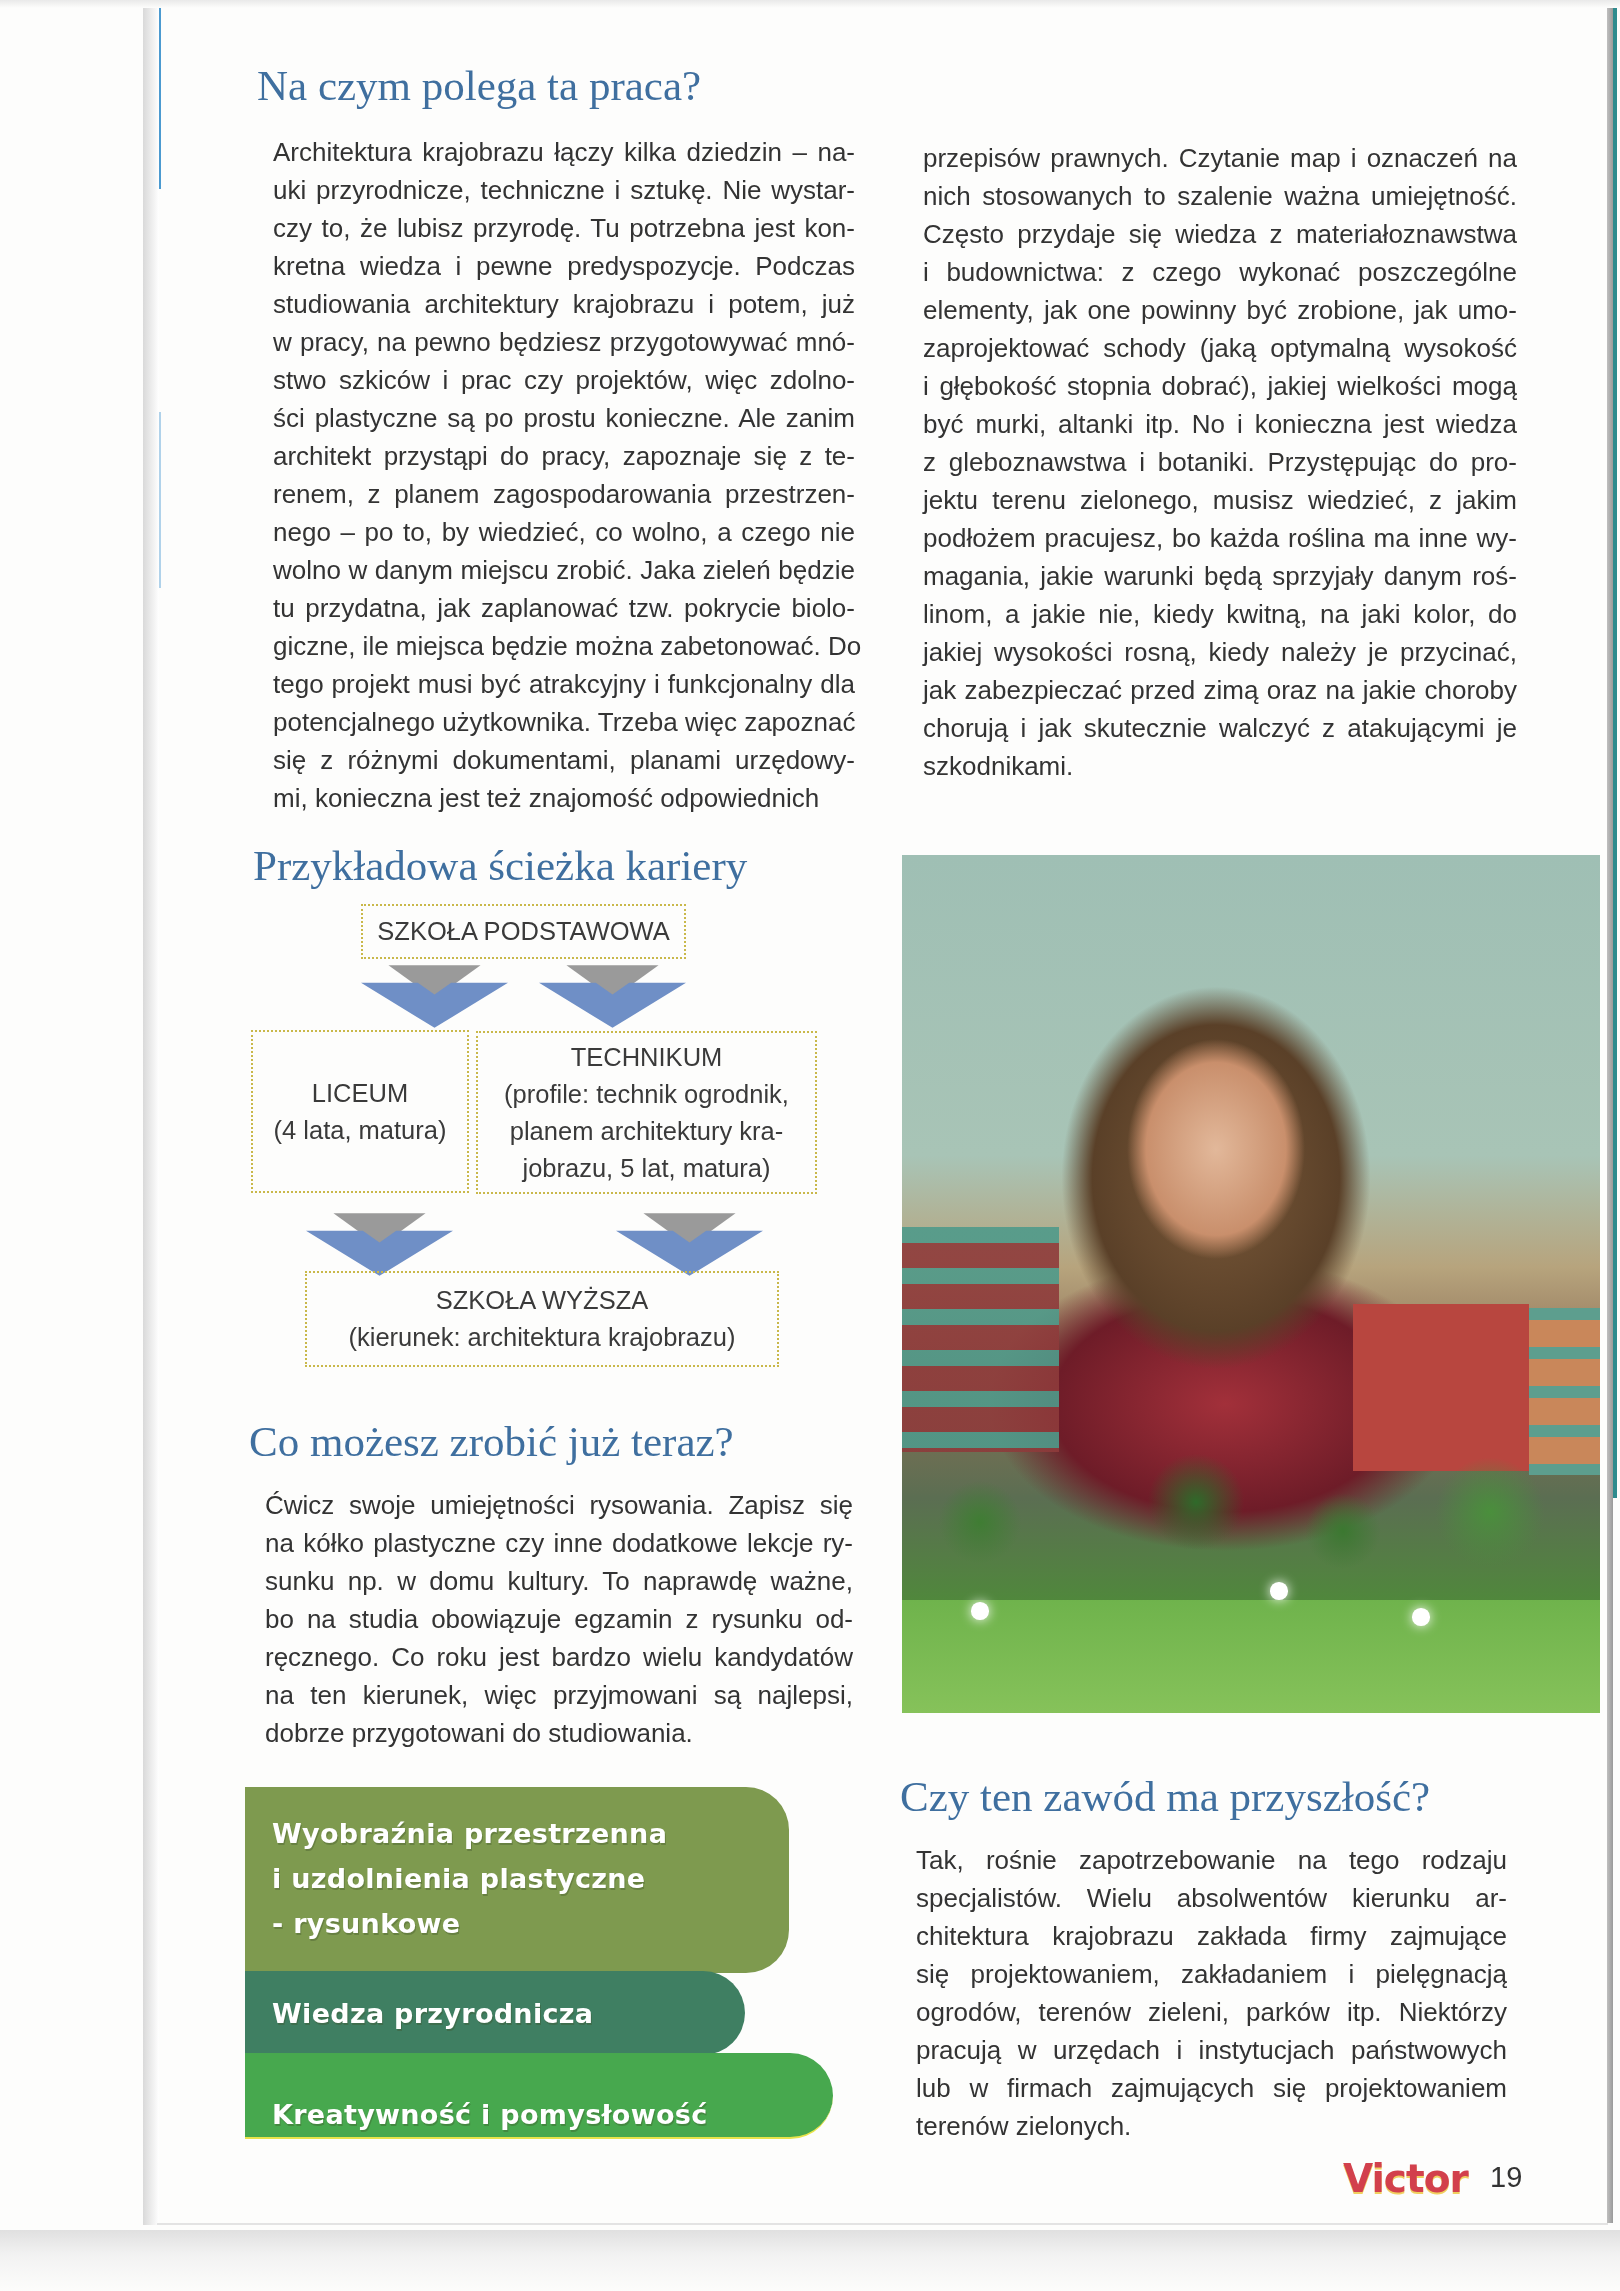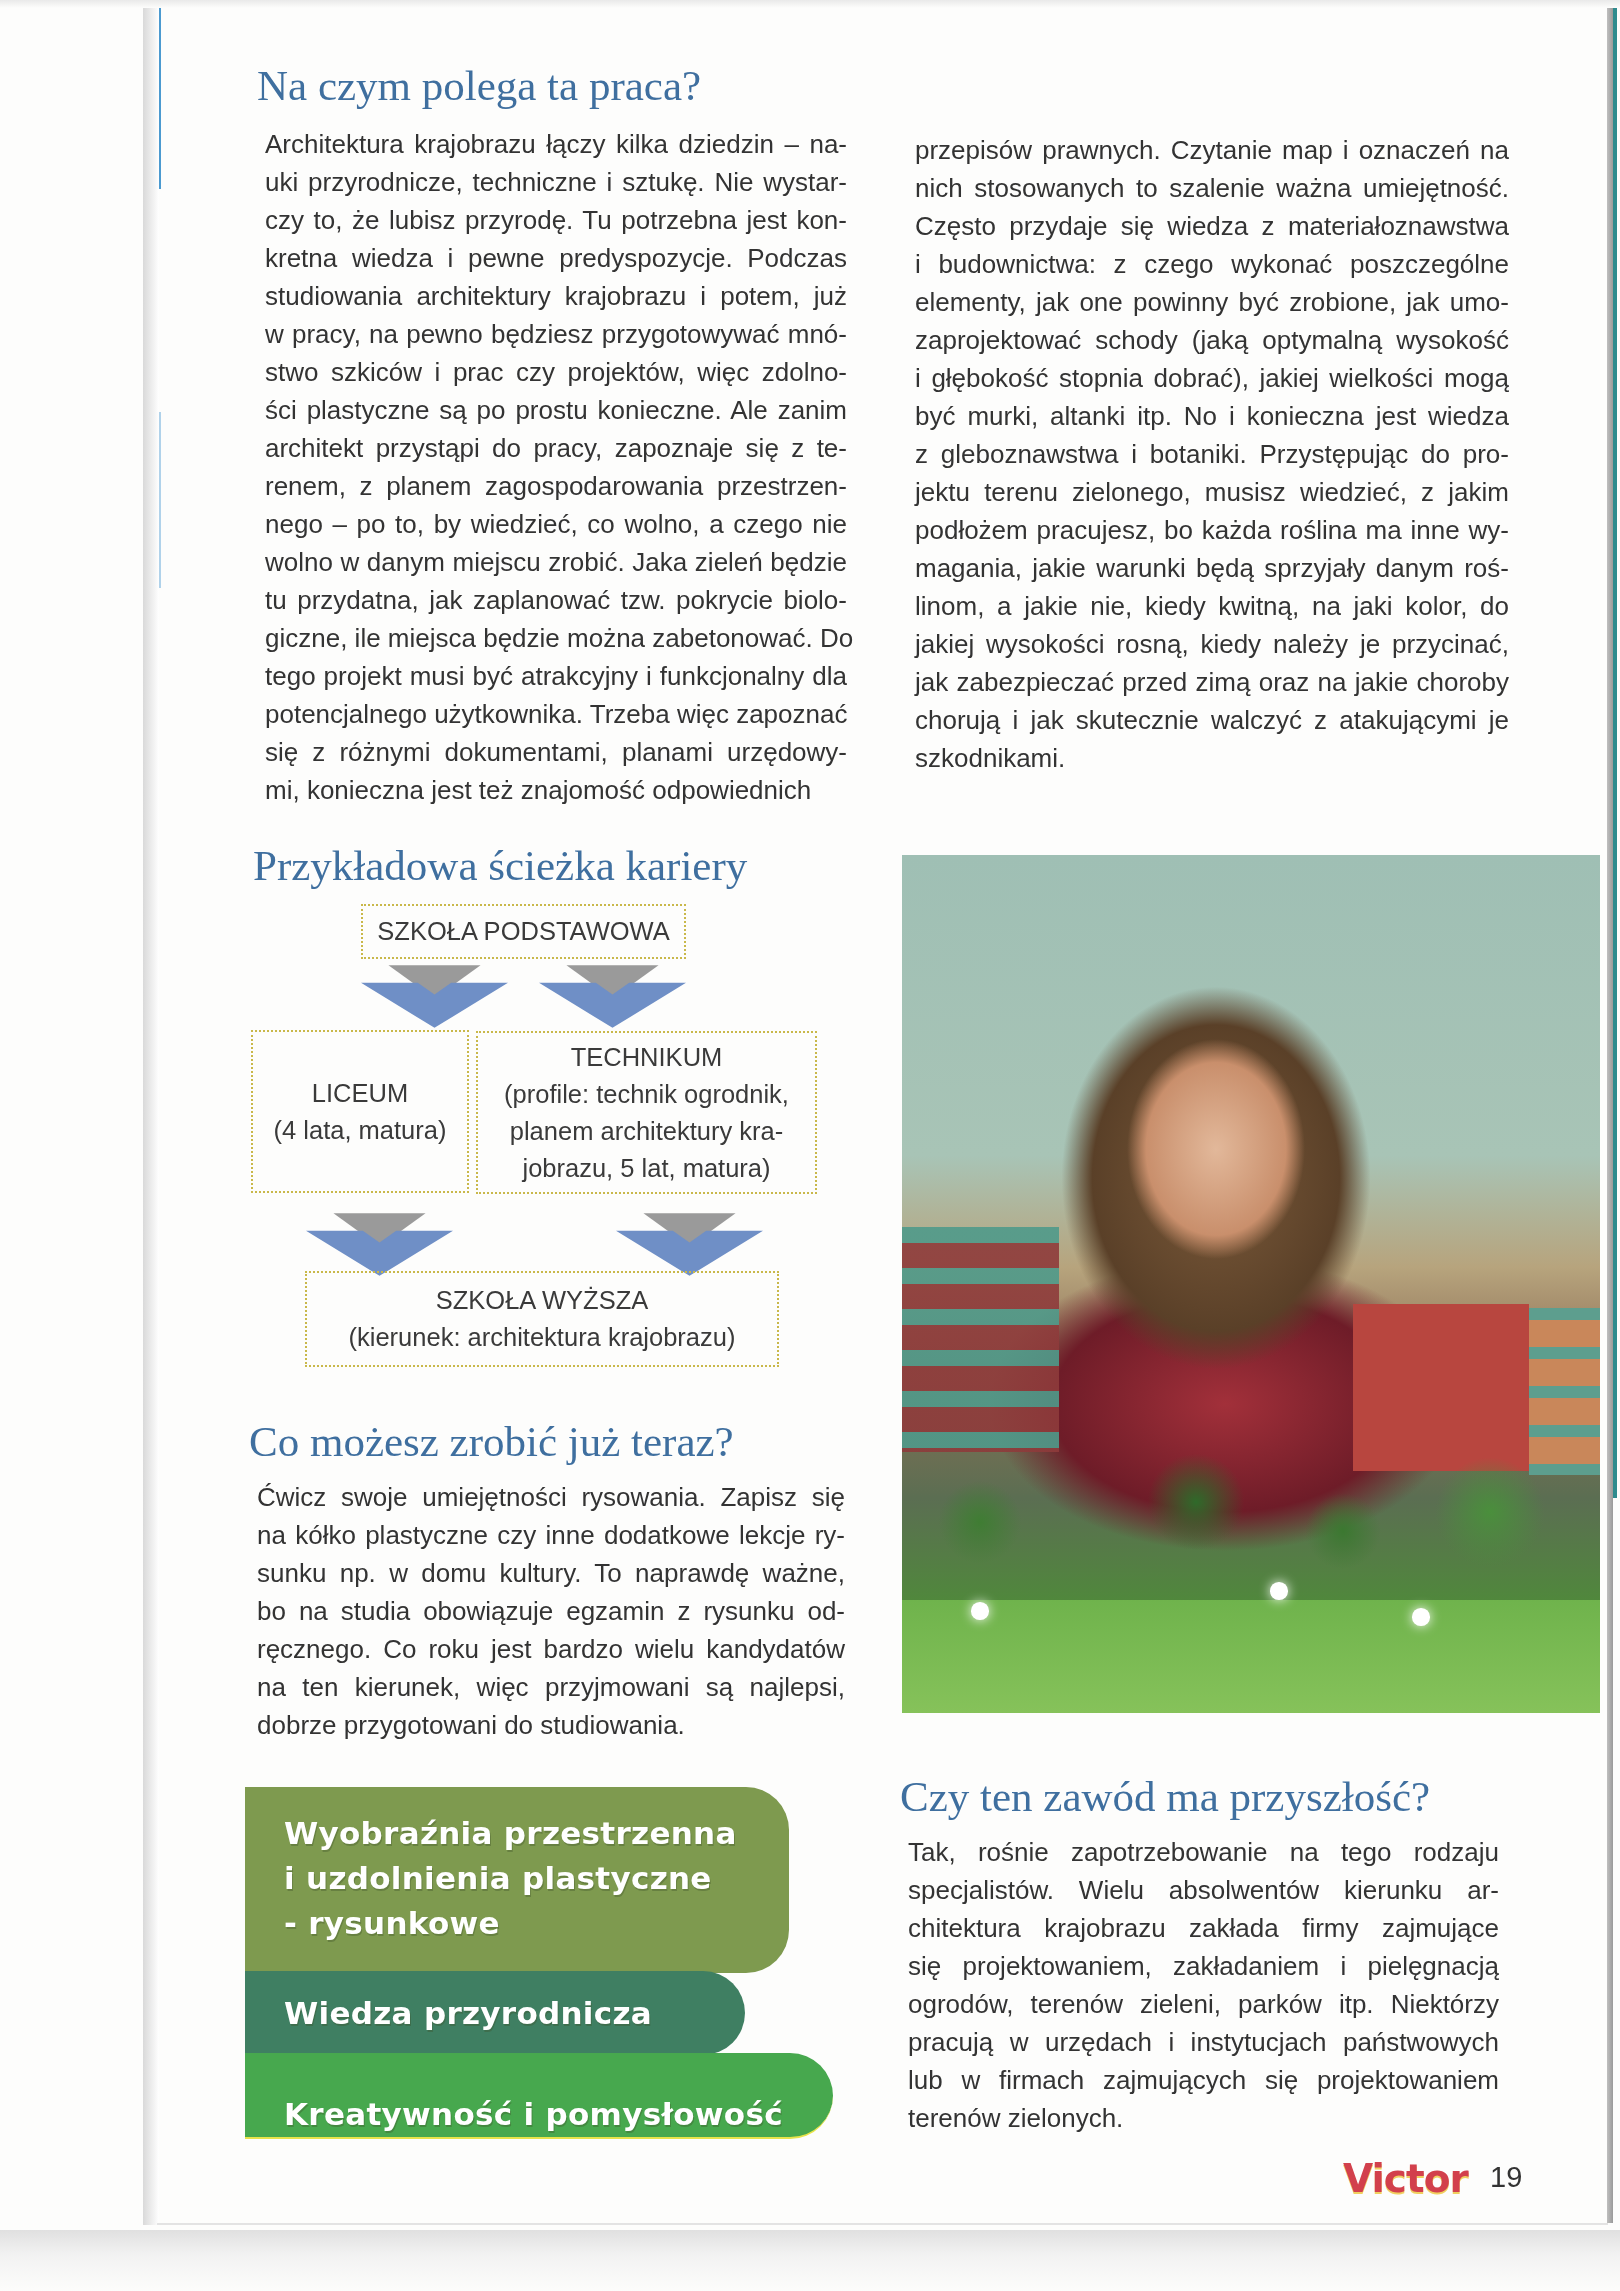--- a/index.html
+++ b/index.html
@@ -18,21 +18,21 @@
   .right-edge-teal { position: absolute; left: 1613px; top: 7.8px; width: 3.9px; height: 1490px; background: #2e8b8e; }
   .bottom-shadow { position: absolute; left: 0; top: 2230px; width: 1620px; height: 62px; background: linear-gradient(#e0e0e0, #f2f2f2 40%, #fdfdfc); }
   .page-bottom-line { position: absolute; left: 157px; top: 2223px; width: 1451px; height: 2px; background: #e3e3e3; }
 
   .h2 {
     position: absolute; margin: 0;
     font-family: "Liberation Serif", serif; font-weight: normal;
     color: #3f6f9f; font-size: 43px; line-height: 49px; white-space: nowrap;
   }
   .body-text {
-    position: absolute; margin: 8px;
+    position: absolute; margin: 16px;
     font-size: 26px; line-height: 38px; text-align: justify;
     color: #333;
   }
   .body-text .line { display: block; white-space: nowrap; text-align: justify; text-align-last: justify; }
   .body-text .line.last { text-align-last: left; }
 
   
   .box {
     position: absolute; box-sizing: border-box;
     border: 2px dotted #c9b84a;
@@ -60,23 +60,23 @@
       radial-gradient(circle 69px at 294px 49px, #2f6a2a 0, transparent 70%),
       radial-gradient(circle 78px at 588px 59px, #4a8f3c 0, transparent 70%),
       radial-gradient(circle 54px at 441px 78px, #3b7830 0, transparent 70%); }
   .photo .grass { position: absolute; left: 0; top: 745px; width: 698px; height: 113px; background: linear-gradient(#6fb34c, #86c25a); }
   .photo .lamp { position: absolute; width: 17.6px; height: 17.6px; border-radius: 50%; background: #fff; box-shadow: 0 0 11.8px #fff; }
 
   
   .skill {
     position: absolute; box-sizing: border-box; color: #fff;
     font-family: "DejaVu Sans", sans-serif; font-weight: bold;
-    font-size: 31px; line-height: 45px; letter-spacing: 0.3px;
+    font-size: 27px; line-height: 45px; letter-spacing: 0.3px;
     text-shadow: 1px 2px 0 rgba(60,80,40,.35);
-    padding-left: 39px; display: flex; align-items: center;
+    padding-left: 27px; display: flex; align-items: center;
     border-radius: 0 43px 43px 0;
   }
   .skill span { display: block; white-space: nowrap; }
   .skill-1 { left: 245px; top: 1787px; width: 544px; height: 186px; background: #7e9a4f; align-items: flex-start; padding-top: 23.5px; flex-direction: column; justify-content: flex-start; }
   .skill-2 { left: 245px; top: 1971px; width: 500px; height: 84px; background: #3f7f62; }
   .skill-3 { left: 245px; top: 2053px; width: 588px; height: 86px; background: #47a84e; border-bottom: 2.9px solid #e8e34a; align-items: flex-end; }
 
   .brand { position: absolute; left: 1343px; top: 2156px; font-family: "DejaVu Sans", sans-serif; font-weight: bold; font-size: 39px; color: #d2404c; letter-spacing: -1px; text-shadow: 0 2px 0 #f0d060; }
   .page-num { position: absolute; left: 1490px; top: 2161px; font-family: "Liberation Sans", sans-serif; font-size: 29px; color: #333; }
 </style>

